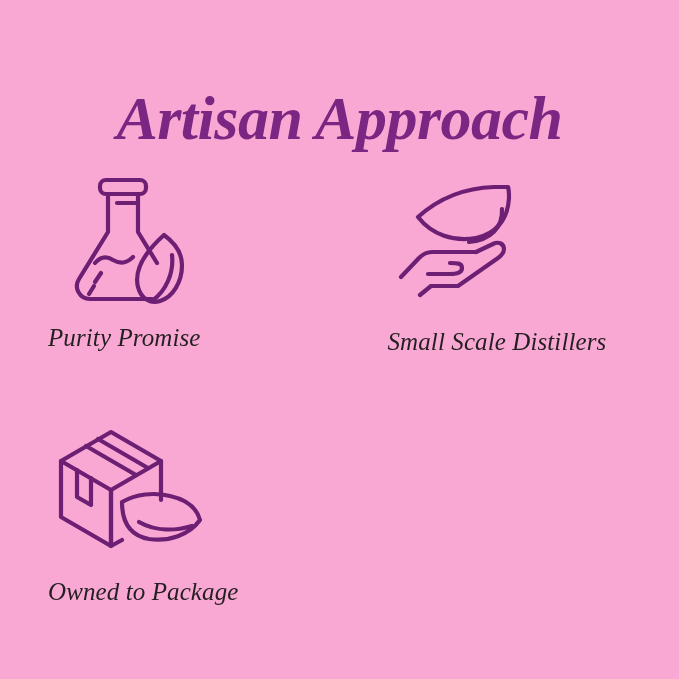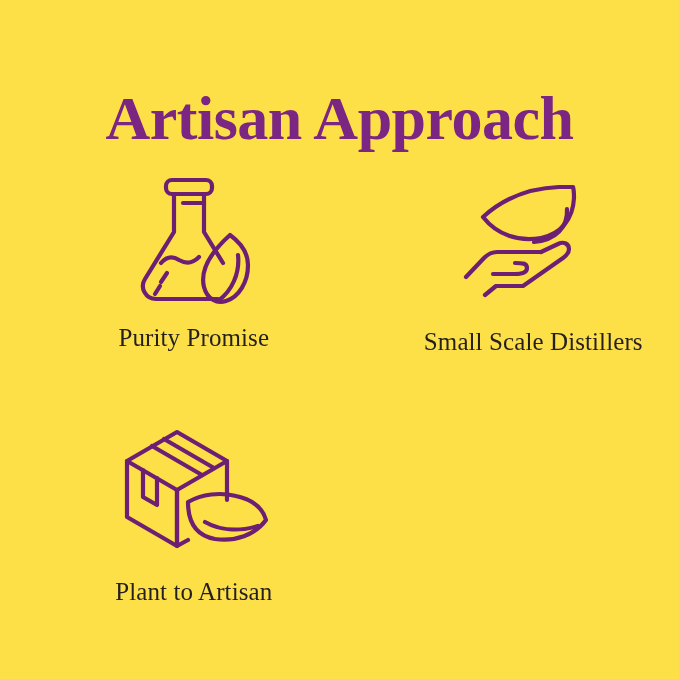--- a/index.html
+++ b/index.html
@@ -10,22 +10,23 @@
     width: 679px;
     height: 679px;
     background: #f8f7f7;
     font-family: "Liberation Serif", "DejaVu Serif", serif;
     overflow: hidden;
   }
   .page {
     position: relative;
     width: 679px;
     height: 679px;
-    background: #fde047;
+    background: #f9a8d4;
     box-sizing: border-box;
+    font-style: italic;
   }
   .page-title {
     position: absolute;
     top: 44px;
     left: 0;
     width: 679px;
     text-align: center;
     font-family: "Liberation Serif", "DejaVu Serif", serif;
     font-weight: bold;
     font-size: 62px;
@@ -41,21 +42,21 @@
     width: 679px;
     height: 500px;
     display: grid;
     grid-template-columns: 1fr 1fr;
     grid-template-rows: 1fr 1fr;
   }
   .cell {
     position: relative;
     display: flex;
     flex-direction: column;
-    align-items: center;
+    align-items: flex-start;
     justify-content: flex-start;
     padding-left: 48px;
   }
   .cell-1 { padding-top: 14px; }
   .cell-2 { padding-top: 14px; }
   .cell-3 { padding-top: 18px; }
   .cell-4 { padding-top: 18px; }
   .icon-wrap {
     width: 160px;
     height: 145px;
@@ -144,17 +145,17 @@
           <path d="M33 17 L83 46"></path>
           <path d="M45 10 L95 39"></path>
 
           <path d="M24 41 v27 l14 8 v-27"></path>
 
           <path d="M69 73 c14 -8 32 -10 48 -6 c18 4 27 13 30 24 c-11 15 -31 22 -51 19 c-17 -3 -27 -15 -27 -37 z"></path>
 
           <path d="M86 93 c14 8 33 10 53 4"></path>
         </svg>
       </div>
-      <div class="caption">Plant to Artisan</div>
+      <div class="caption">Owned to Package</div>
     </div>
 
   </div>
 </div>
 
 </body></html>

